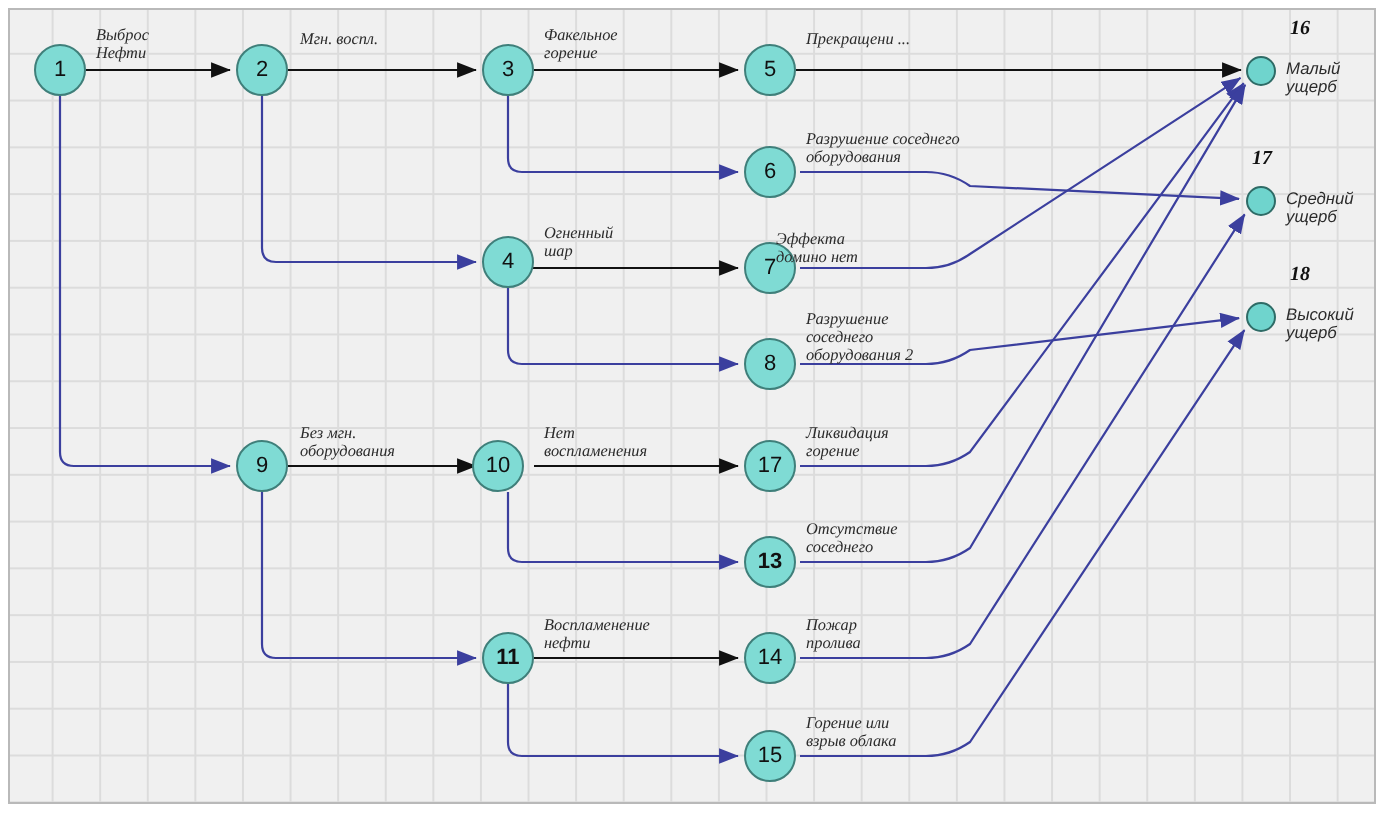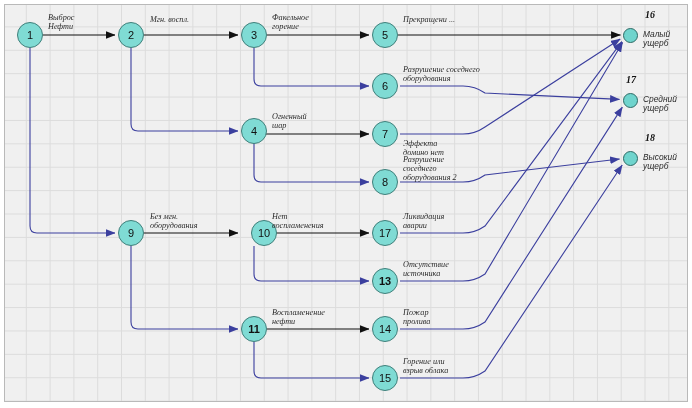--- a/index.html
+++ b/index.html
@@ -89,21 +89,21 @@
       </div>
       <div class="node ev" style="left: 372px; top: 121px;">
         <span>7</span>
       </div>
       <div class="node ev" style="left: 372px; top: 169px;">
         <span>8</span>
       </div>
       <div class="node ev" style="left: 118px; top: 220px;">
         <span>9</span>
       </div>
-      <div class="node ev" style="left: 251px; top: 220px;">
+      <div class="node ev" style="left: 236px; top: 220px;">
         <span>10</span>
       </div>
       <div class="node ev" style="left: 241px; top: 316px; font-weight: bold;">
         <span>11</span>
       </div>
       <div class="node ev" style="left: 372px; top: 220px;">
         <span>17</span>
       </div>
       <div class="node ev" style="left: 372px; top: 268px; font-weight: bold;">
         <span>13</span>
@@ -133,33 +133,33 @@
       <div class="elabel" style="left: 48px; top: 13px;">Выброс
 Нефти</div>
       <div class="elabel" style="left: 150px; top: 15px;">Мгн. воспл.</div>
       <div class="elabel" style="left: 272px; top: 13px;">Факельное
 горение</div>
       <div class="elabel" style="left: 403px; top: 15px;">Прекращени ...</div>
       <div class="elabel" style="left: 403px; top: 65px;">Разрушение соседнего
 оборудования</div>
       <div class="elabel" style="left: 272px; top: 112px;">Огненный
 шар</div>
-      <div class="elabel" style="left: 403px; top: 115px; margin-top: 24px;">Эффекта
+      <div class="elabel" style="left: 388px; top: 115px;">Эффекта
 домино нет</div>
       <div class="elabel" style="left: 403px; top: 155px;">Разрушение
 соседнего
 оборудования 2</div>
       <div class="elabel" style="left: 150px; top: 212px;">Без мгн.
 оборудования</div>
       <div class="elabel" style="left: 272px; top: 212px;">Нет
 воспламенения</div>
       <div class="elabel" style="left: 403px; top: 212px;">Ликвидация
-аварии</div>
+горение</div>
       <div class="elabel" style="left: 403px; top: 260px;">Отсутствие
-источника</div>
+соседнего</div>
       <div class="elabel" style="left: 272px; top: 308px;">Воспламенение
 нефти</div>
       <div class="elabel" style="left: 403px; top: 308px;">Пожар
 пролива</div>
       <div class="elabel" style="left: 403px; top: 357px;">Горение или
 взрыв облака</div>
     </div>
 </div>
 
 </body></html>

